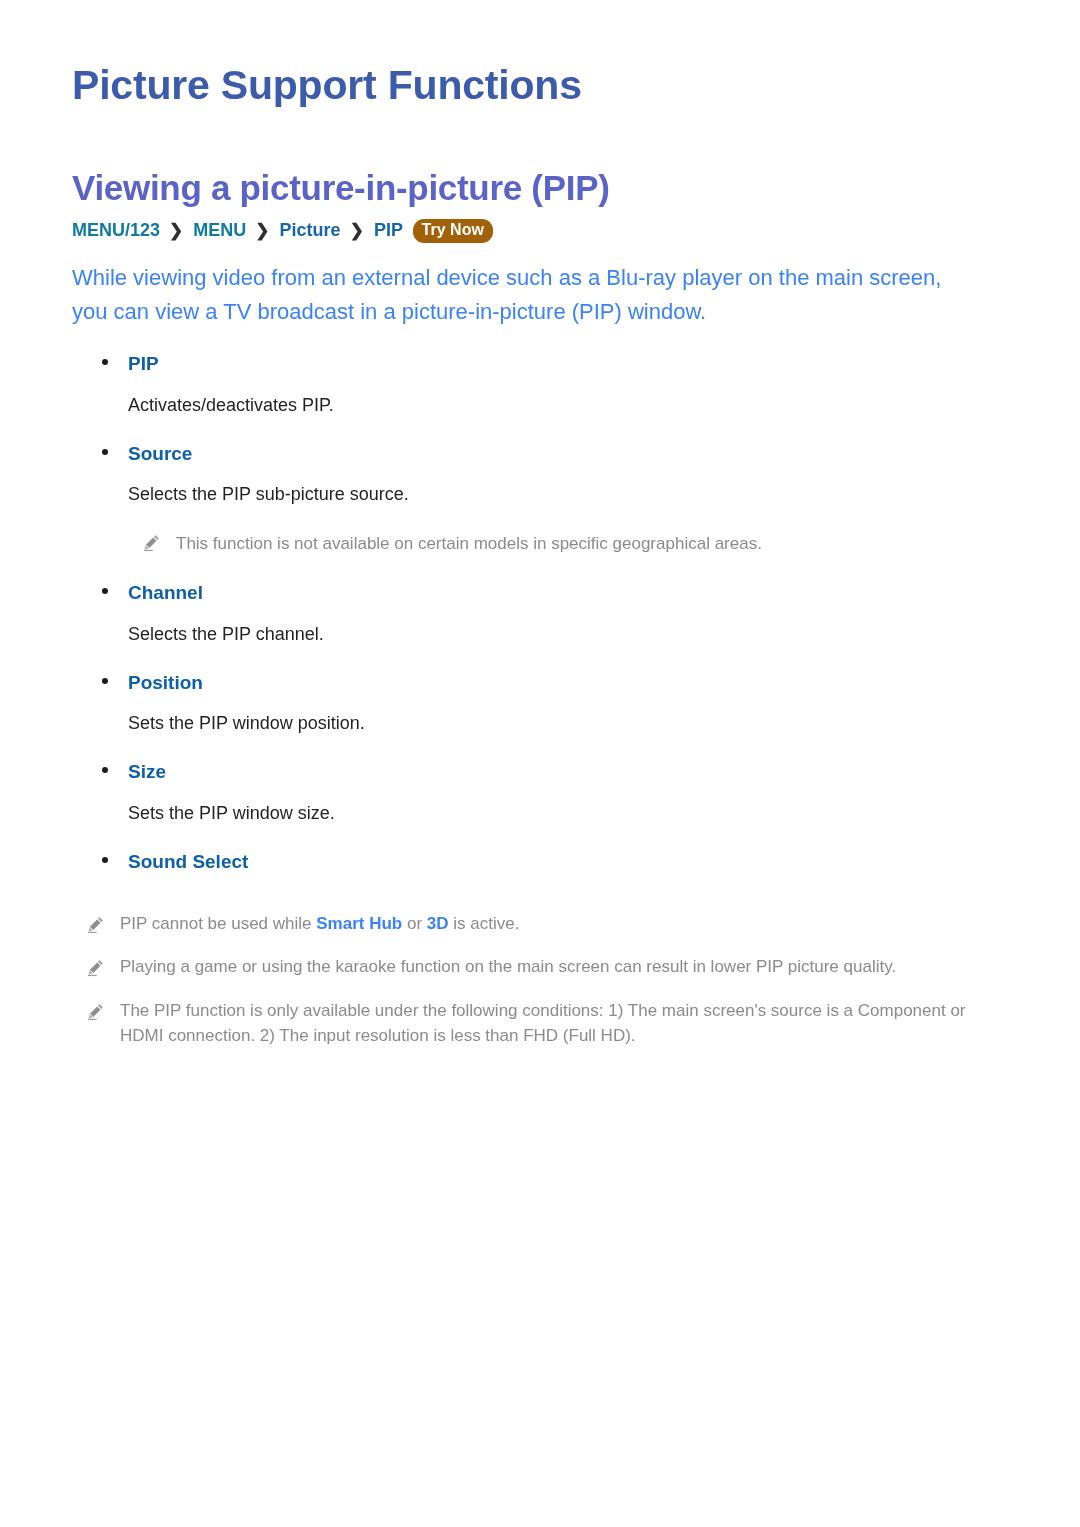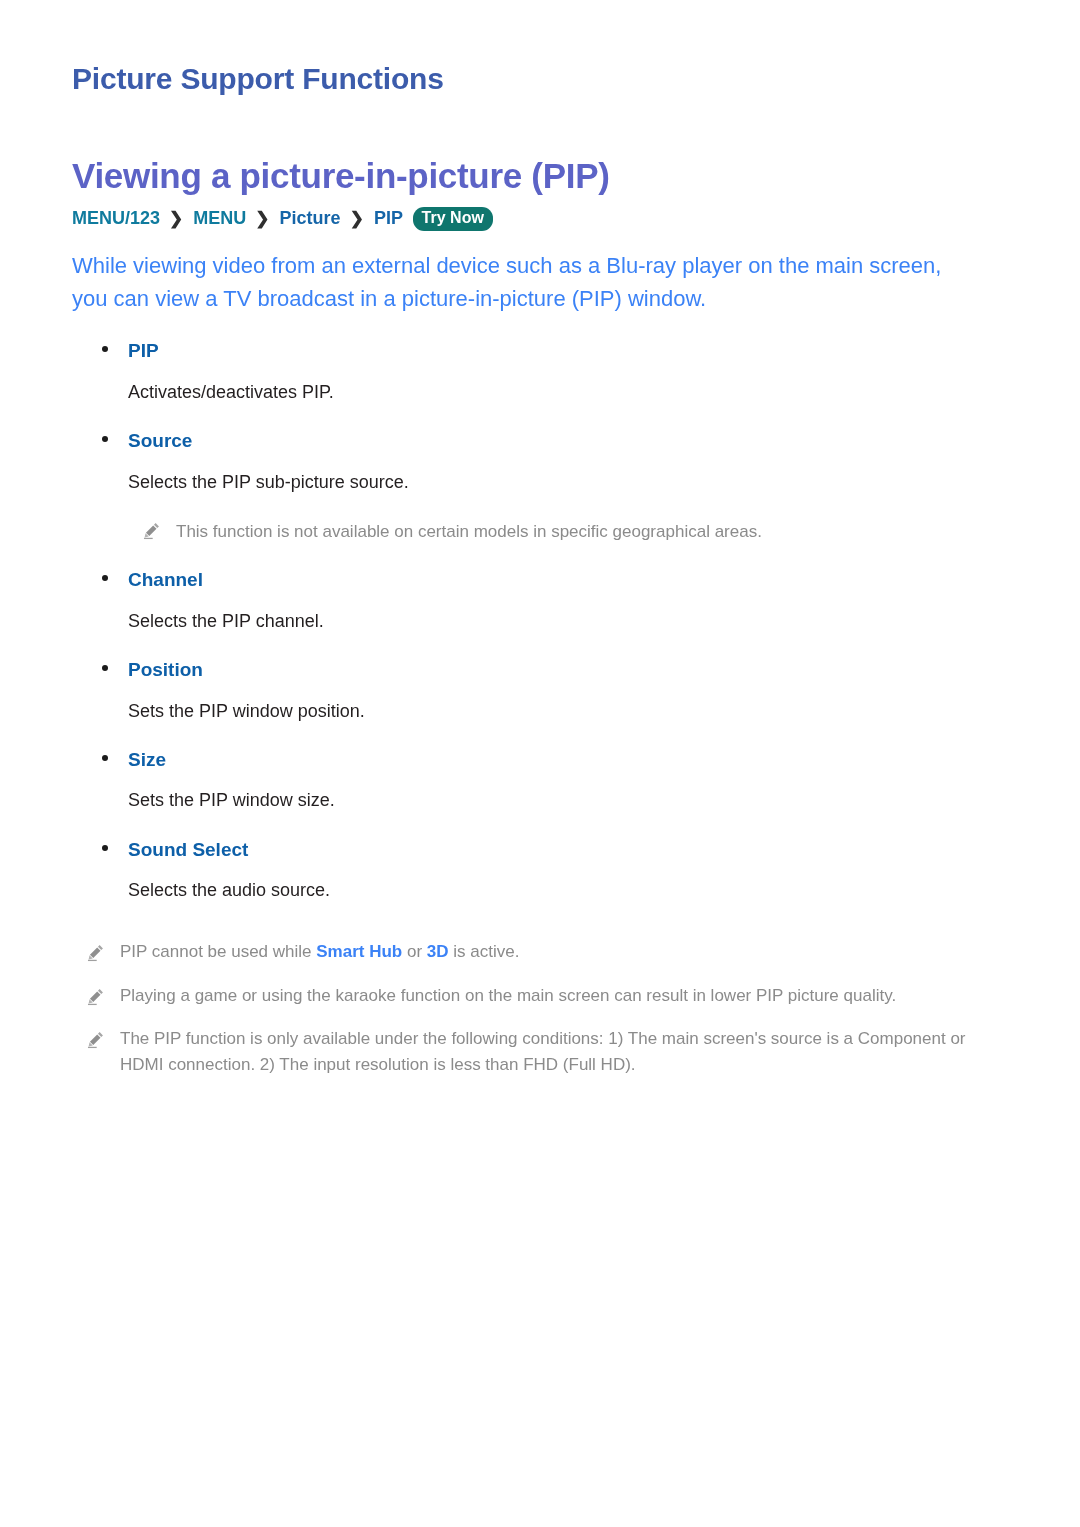--- a/index.html
+++ b/index.html
@@ -21,21 +21,21 @@
     height: 1527px;
     box-sizing: border-box;
     padding: 0 72px 0 72px;
     background: #ffffff;
   }
 
   
   .page-title {
     margin: 0;
     padding-top: 62px;
-    font-size: 30px;
+    font-size: 41px;
     font-weight: bold;
     letter-spacing: -0.2px;
     color: #3c5cab;
     line-height: 1.15;
   }
 
   .section-title {
     margin: 0;
     padding-top: 58px;
     font-size: 35px;
@@ -62,21 +62,21 @@
     margin-top: 36px;
   }
   .crumb-sep {
     color: #2f2f2f;
     font-weight: bold;
     padding: 0 5px 0 4px;
     font-size: 17px;
   }
   .try-now {
     display: inline-block;
-    background: #0f766e;
+    background: #a16207;
     color: #ffffff;
     font-size: 16px;
     font-weight: bold;
     border-radius: 11px;
     padding: 1px 9px 3px 9px;
     margin-left: 5px;
     line-height: 1.25;
     position: relative;
     top: -1px;
   }
@@ -236,21 +236,20 @@
         <span>Size</span>
       </div>
       <div class="bullet-desc">Sets the PIP window size.</div>
     </li>
 
     <li class="bullet-item">
       <div class="bullet-head">
         <span class="bullet-dot"></span>
         <span>Sound Select</span>
       </div>
-      <div class="bullet-desc">Selects the audio source.</div>
     </li>
 
   </ul>
 
   <div class="notes-block">
 
     <div class="note">
       <svg class="note-icon" viewBox="0 0 24 24">
         <path d="M17.2 2.6l4.2 4.2-2.1 2.1-4.2-4.2 2.1-2.1z" fill="#a6a6a6"></path>
         <path d="M14.1 5.7l4.2 4.2-9.1 9.1-4.2-4.2 9.1-9.1z" fill="#8f8f8f"></path>

